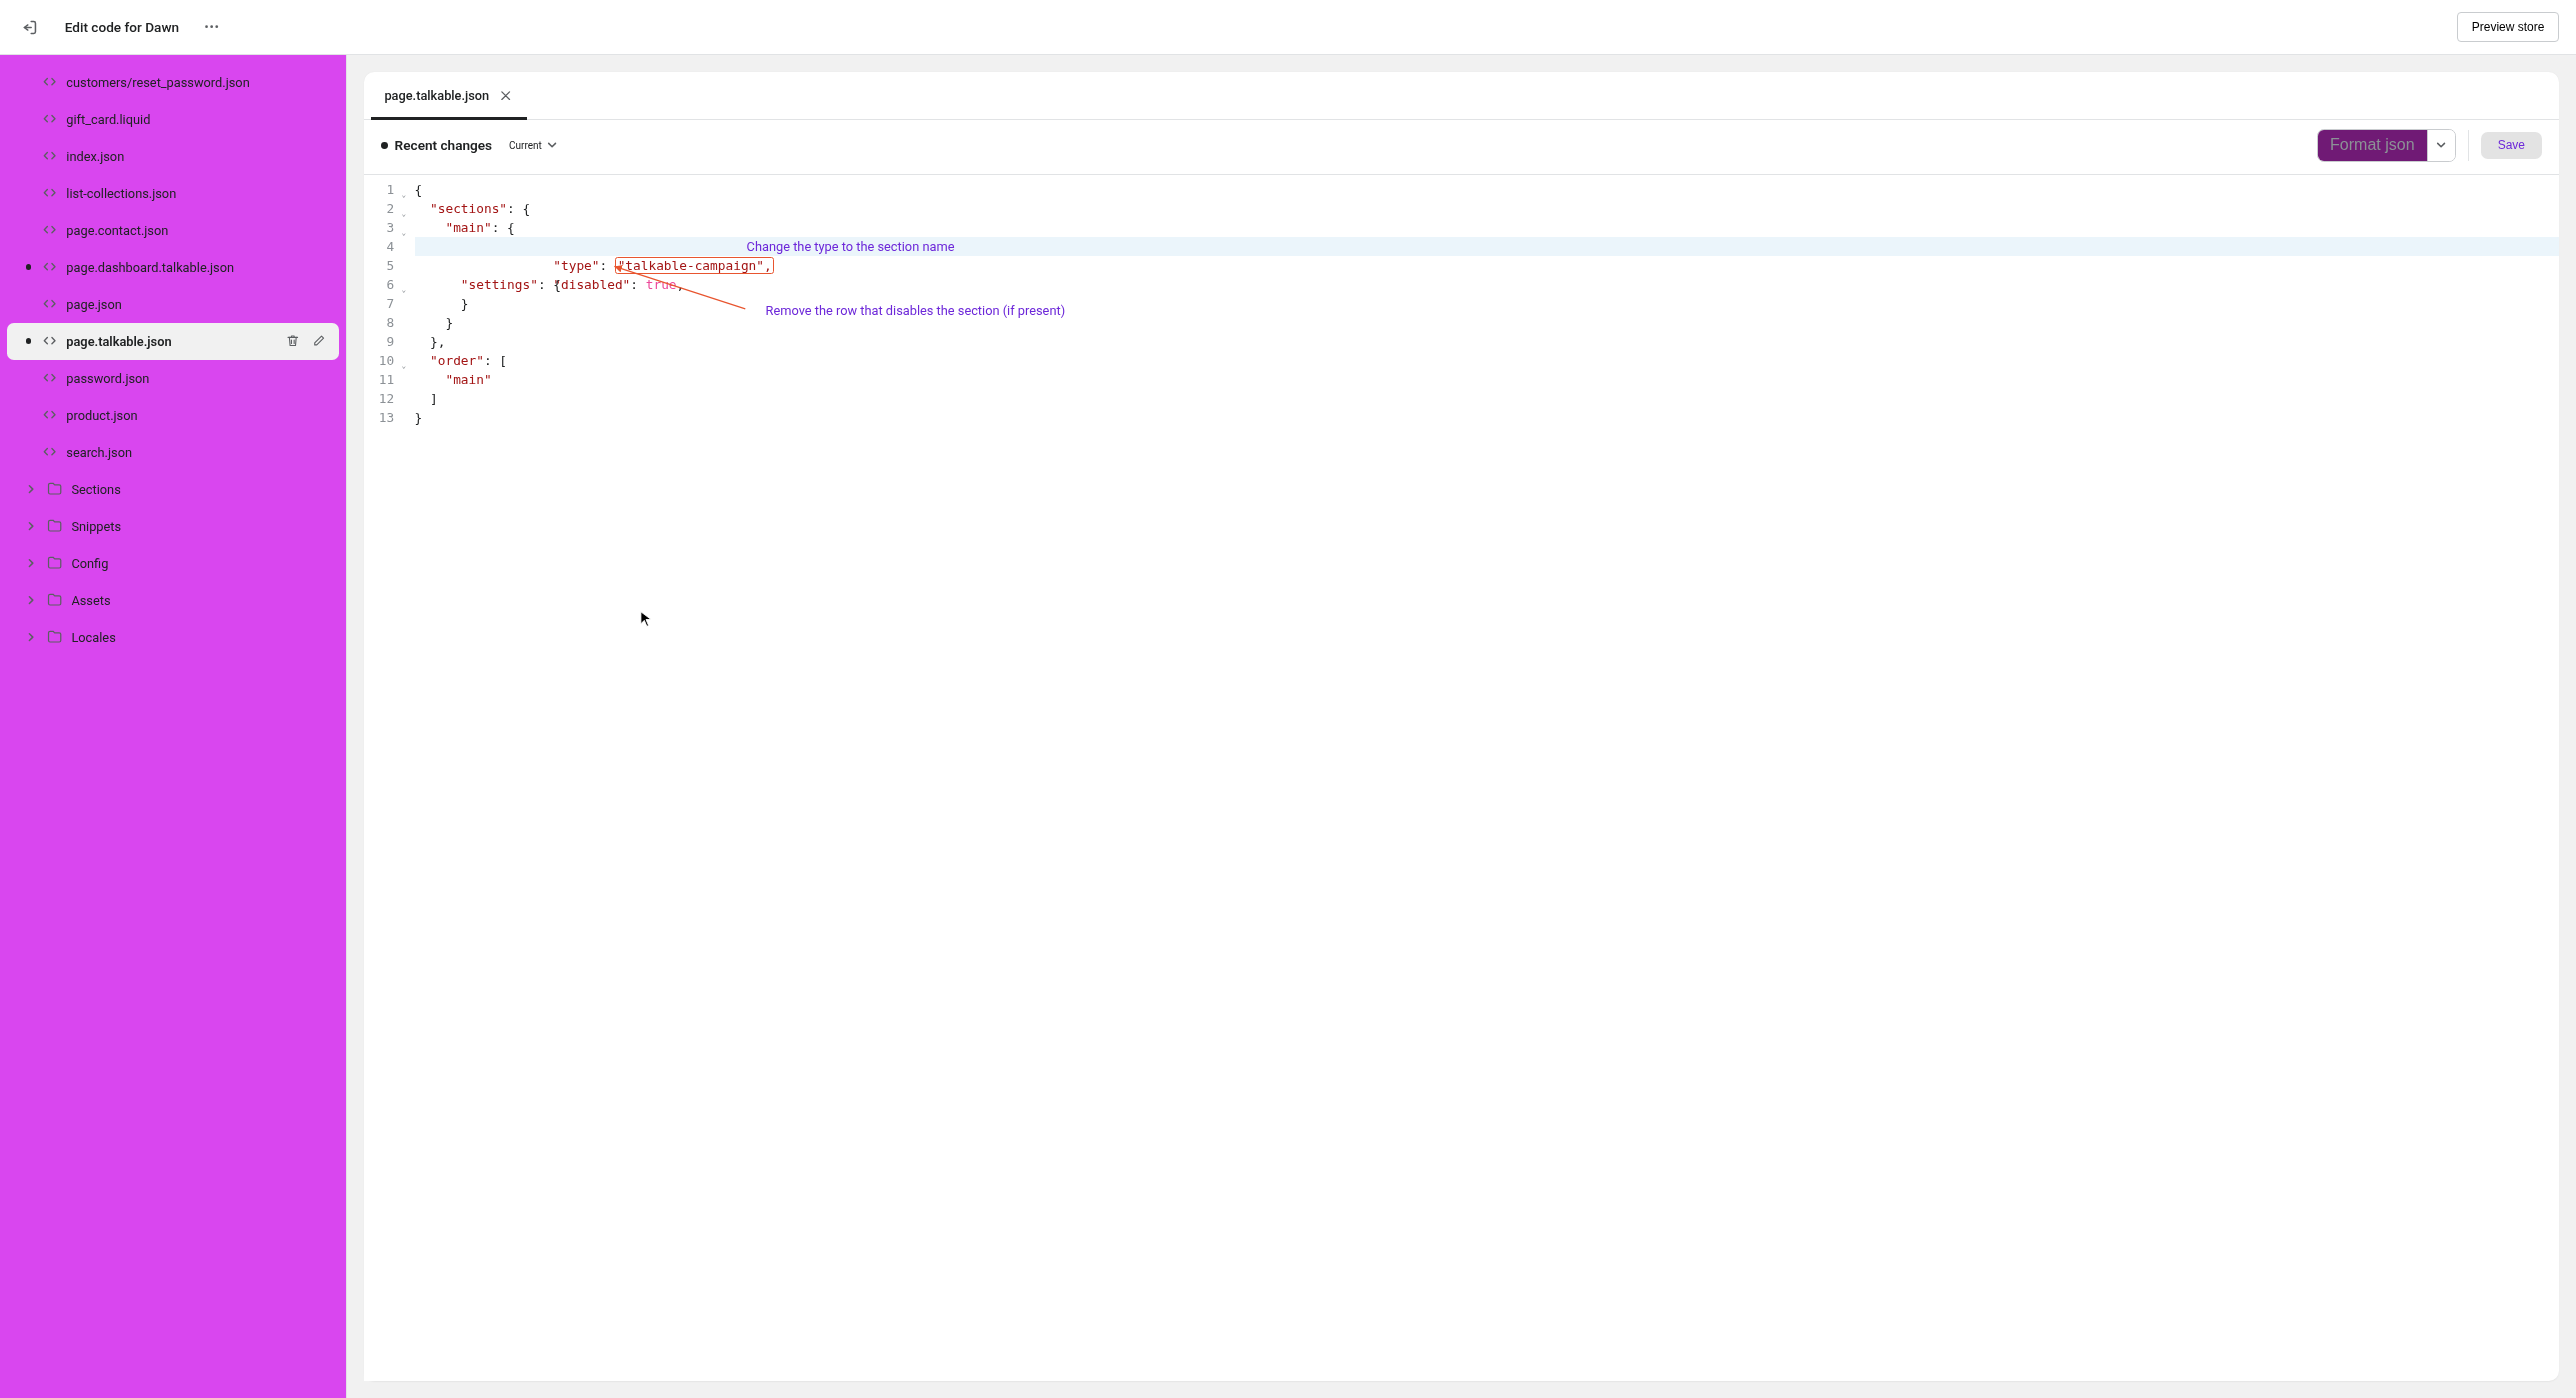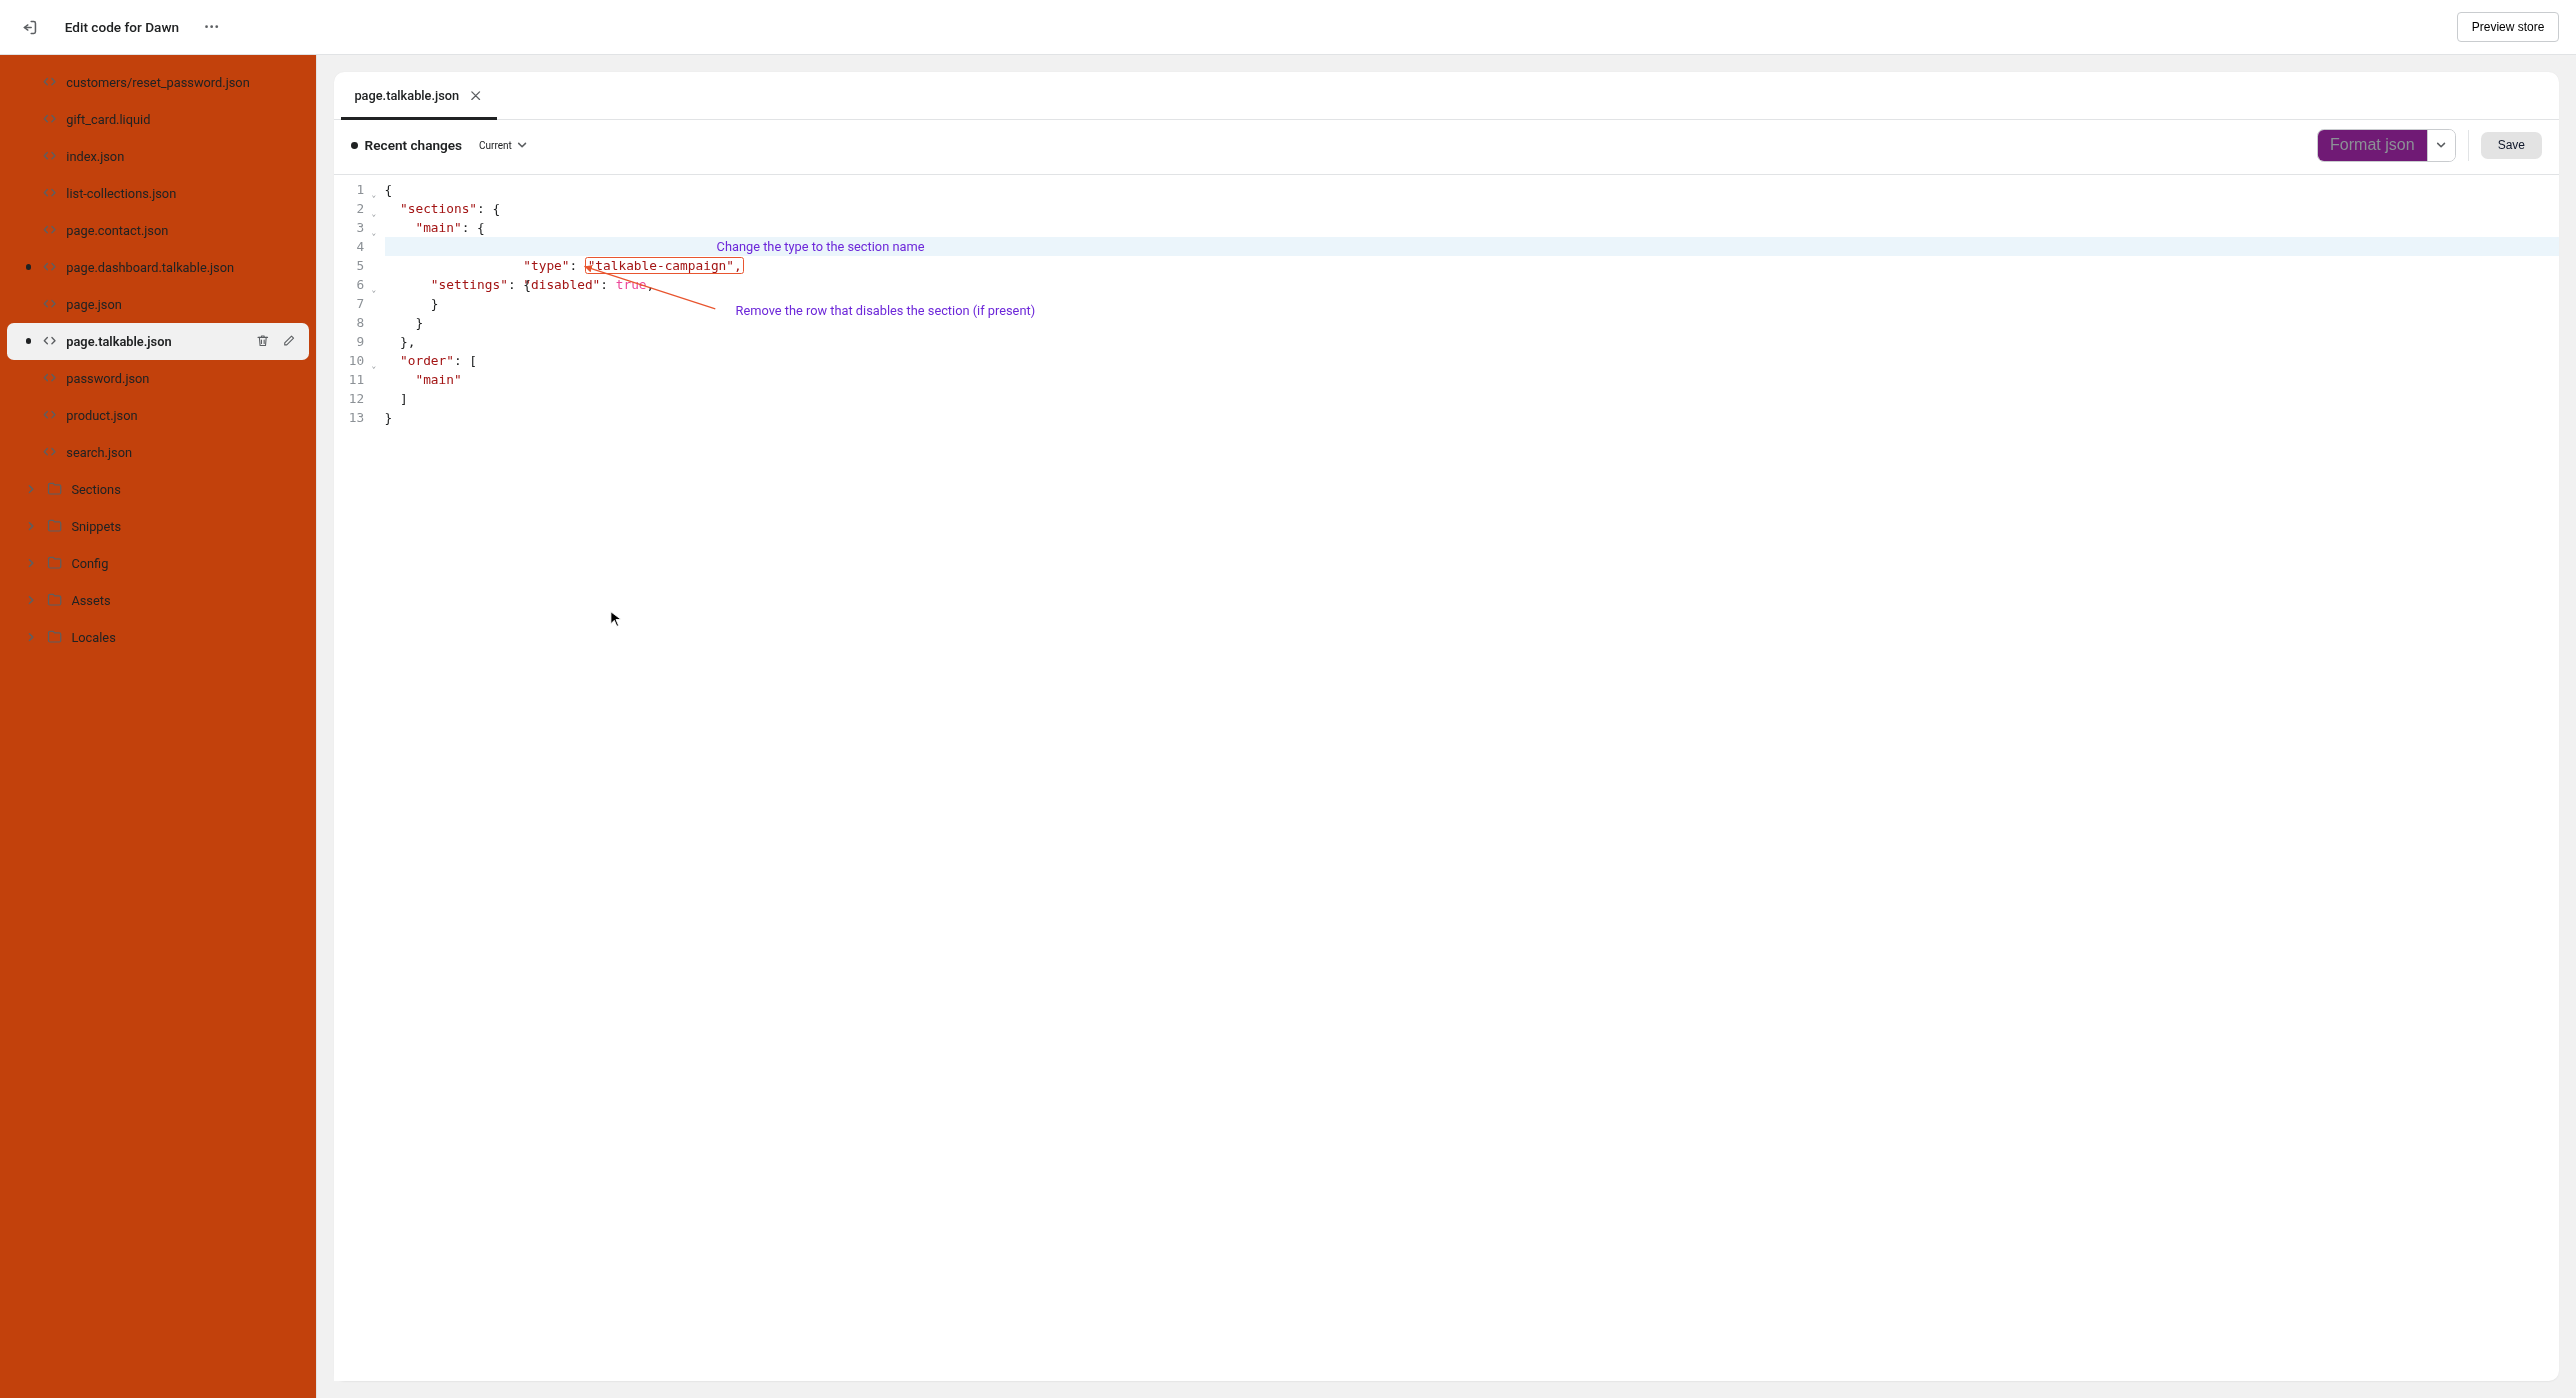--- a/index.html
+++ b/index.html
@@ -52,25 +52,25 @@
   }
 
   
   .main {
     display: flex;
     height: calc(100% - 55px);
   }
 
   
   .sidebar {
-    width: 317px;
+    width: 347px;
     border-right: 0.9px solid #e1e3e5;
     overflow-y: auto;
     padding-top: 8.5px;
-    background: #c2410c;
+    background: #d946ef;
   }
   .file-item, .folder-item {
     display: flex;
     align-items: center;
     height: 37px;
     padding: 0 10.2px 0 17px;
     gap: 8.5px;
     cursor: pointer;
     position: relative;
     border-radius: 6.8px;
@@ -201,21 +201,21 @@
     padding: 6.8px 8.5px;
     border-left: 0.9px solid #c9cccf;
     background: #fff;
     display: flex; align-items: center; justify-content: center;
     cursor: pointer;
   }
   .save-btn {
     padding: 6.8px 17px;
     border-radius: 6.8px;
     background: #e3e3e3;
-    color: #0f172a;
+    color: #6d28d9;
     border: none;
     font-size: 12px;
     font-weight: 500;
     cursor: not-allowed;
   }
 
   
   .code-area {
     flex: 1;
     display: flex;

